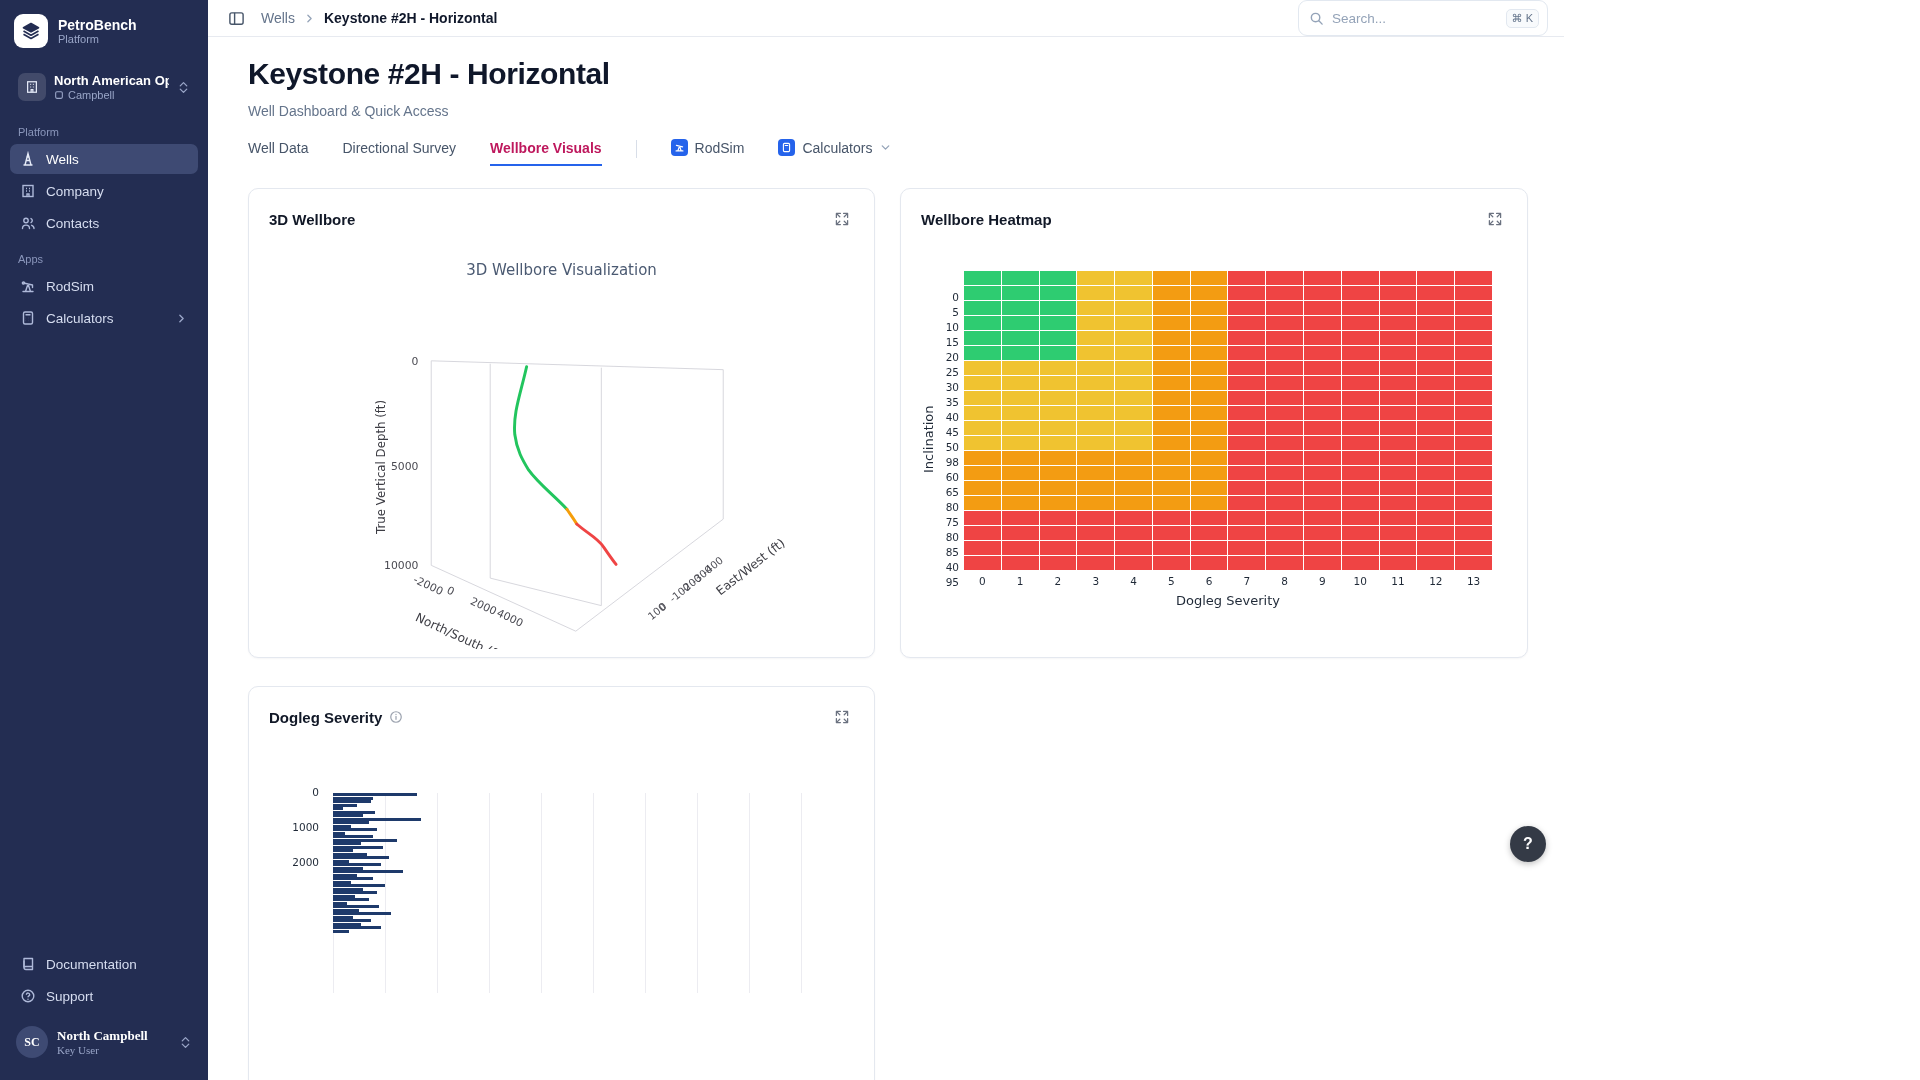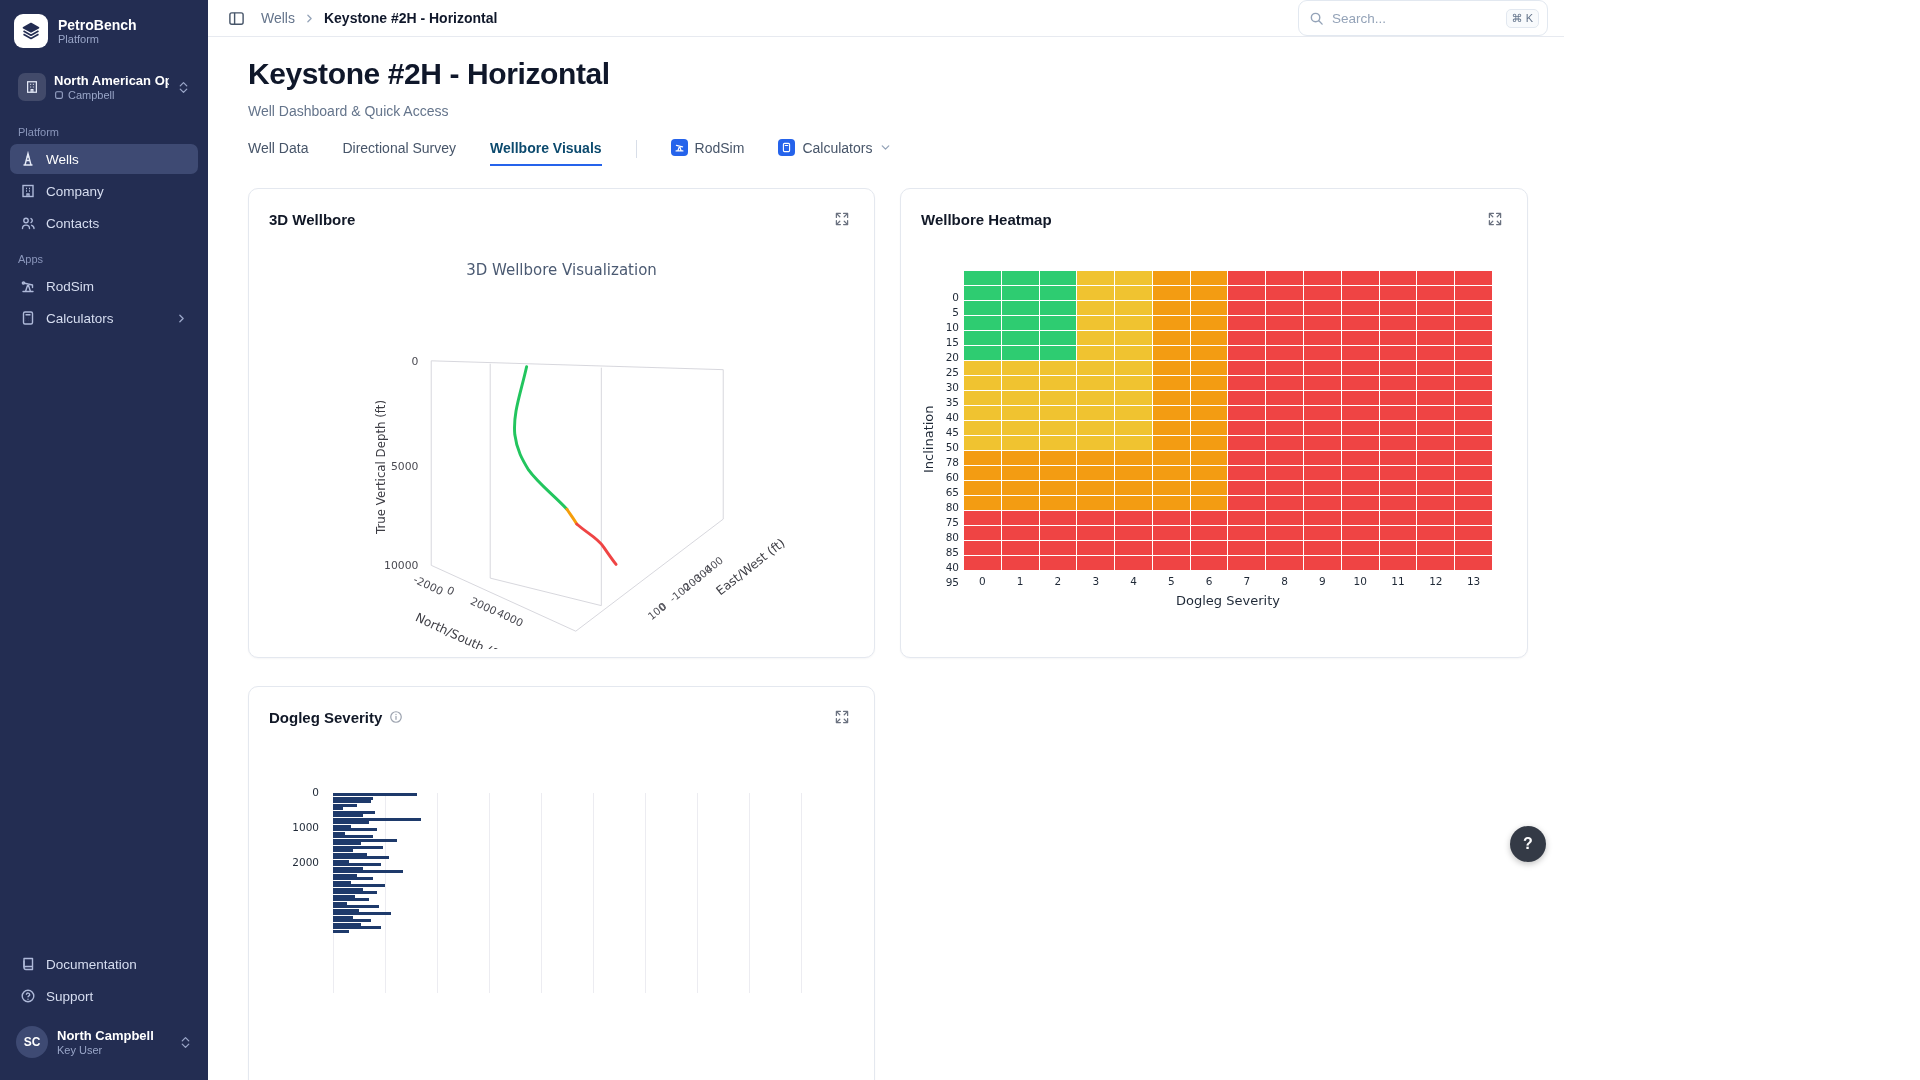--- a/index.html
+++ b/index.html
@@ -25,21 +25,21 @@
   .updown { color:#9aa6c8; display:flex; }
   .section-label { font-size:11px; color:#8a96bb; margin:14px 10px 5px; }
   .nav-item { display:flex; align-items:center; gap:10px; padding:7px 10px; margin:1px 2px;
     border-radius:7px; font-size:13.5px; color:#d6ddf0; cursor:pointer; }
   .nav-item.active { background:#3e4a73; color:#fff; }
   .nav-item .icon { width:16px; height:16px; display:flex; color:#aeb9d9; flex-shrink:0; }
   .nav-item.active .icon { color:#e6ebf8; }
   .nav-item .grow { flex:1; }
   .sidebar-spacer { flex:1; }
   .user-row { display:flex; align-items:center; gap:9px; padding:8px 8px; margin:6px 0 0;
-    border-radius:8px; cursor:pointer; }
+    border-radius:8px; cursor:pointer;font-family:Liberation Serif, serif; }
   .avatar { width:32px; height:32px; border-radius:50%; background:#3e4a73; color:#fff;
     font-size:12px; font-weight:700; display:flex; align-items:center; justify-content:center; }
   .user-name { font-size:13px; font-weight:600; color:#fff; line-height:1.2; }
   .user-role { font-size:11px; color:#9aa6c8; }
   .user-text { flex:1; }
 
   
   .main { flex:1; min-width:0; display:flex; flex-direction:column; }
   .topbar { height:52px; border-bottom:1px solid #e7eaf0; display:flex; align-items:center;
     padding:0 16px; gap:12px; width:1356px; }
@@ -58,21 +58,21 @@
   .kbd { font-size:11px; color:#64748b; border:1px solid #e2e8f0; background:#f8fafc;
     border-radius:5px; padding:2px 5px; white-space:nowrap; }
 
   .content { flex:1; padding:20px 0 0 40px; width:1360px; position:relative; }
   h1.page-title { font-size:30px; font-weight:700; letter-spacing:-0.4px; color:#0f172a; }
   .subtitle { font-size:14px; color:#64748b; margin-top:12px; }
 
   .tabs { display:flex; align-items:center; gap:34px; margin-top:20px; }
   .tab { font-size:14px; color:#475569; padding-bottom:8px; border-bottom:2px solid transparent;
     cursor:pointer; display:flex; align-items:center; gap:7px; }
-  .tab.active { color:#0c4a6e; font-weight:600; border-bottom-color:#2563eb; }
+  .tab.active { color:#be185d; font-weight:600; border-bottom-color:#2563eb; }
   .tab-divider { width:1px; height:18px; background:#d8dee8; margin-bottom:8px; }
   .app-ico { width:17px; height:17px; border-radius:4px; background:#2563eb; color:#fff;
     display:flex; align-items:center; justify-content:center; flex-shrink:0; }
   .chev-dn { color:#94a3b8; display:flex; }
 
   .row1 { display:flex; gap:25px; margin-top:22px; }
   .row2 { margin-top:28px; }
   .card { background:#fff; border:1px solid #e4e8ef; border-radius:10px;
     box-shadow:0 1px 2px rgba(16,24,40,.04); padding:18px 20px; }
   .card-head { display:flex; align-items:center; justify-content:space-between; }
@@ -388,21 +388,21 @@
                 <div class="hm-ytick">5</div>
                 <div class="hm-ytick">10</div>
                 <div class="hm-ytick">15</div>
                 <div class="hm-ytick">20</div>
                 <div class="hm-ytick">25</div>
                 <div class="hm-ytick">30</div>
                 <div class="hm-ytick">35</div>
                 <div class="hm-ytick">40</div>
                 <div class="hm-ytick">45</div>
                 <div class="hm-ytick">50</div>
-                <div class="hm-ytick">78</div>
+                <div class="hm-ytick">98</div>
                 <div class="hm-ytick">60</div>
                 <div class="hm-ytick">65</div>
                 <div class="hm-ytick">80</div>
                 <div class="hm-ytick">75</div>
                 <div class="hm-ytick">80</div>
                 <div class="hm-ytick">85</div>
                 <div class="hm-ytick">40</div>
                 <div class="hm-ytick">95</div>
               </div>
             <div>

